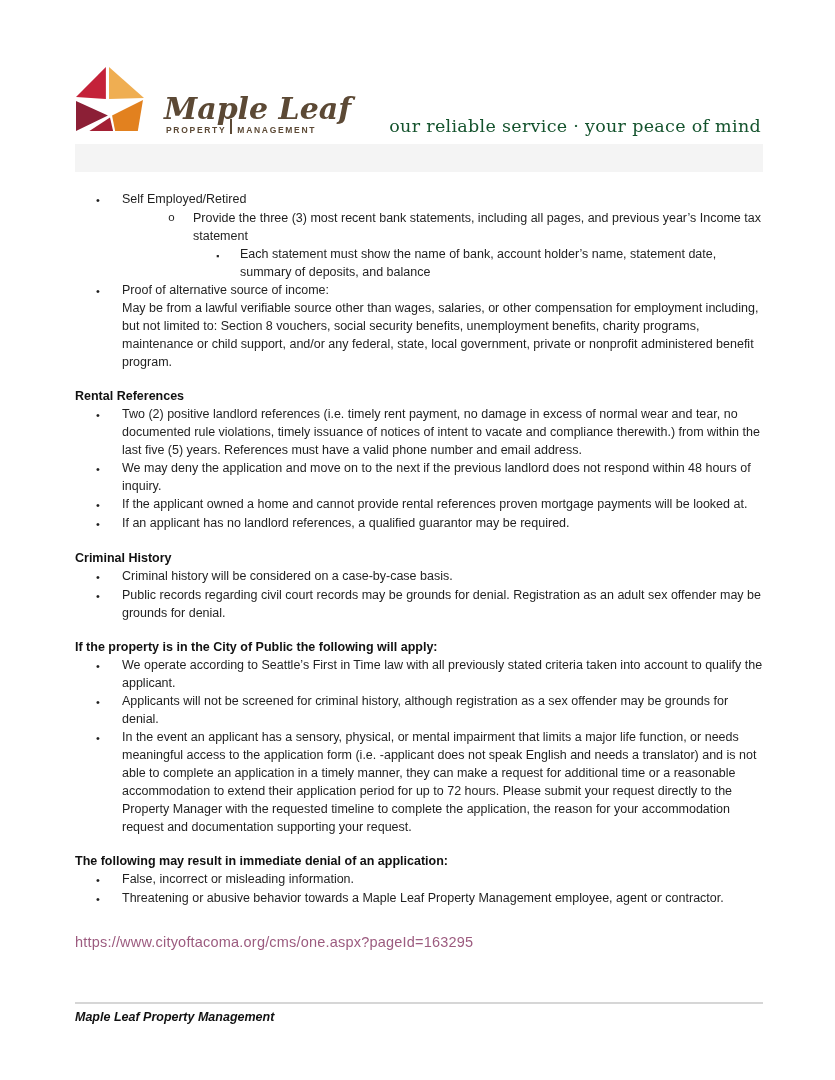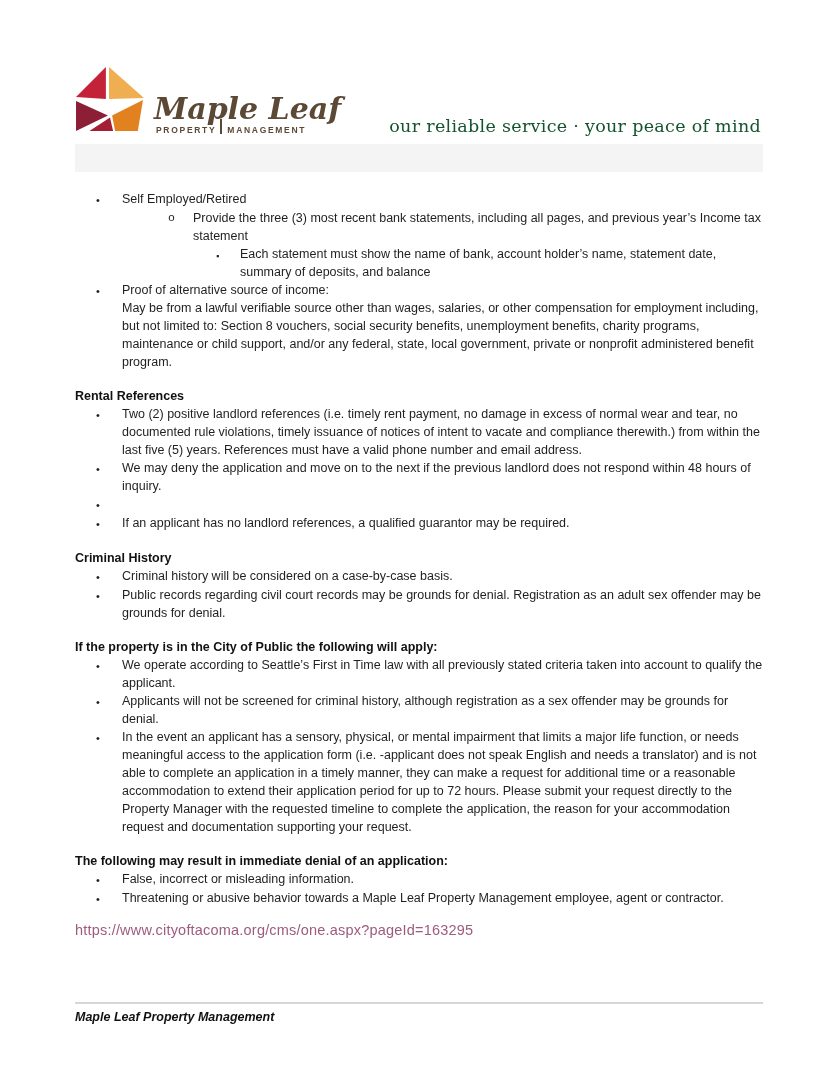--- a/index.html
+++ b/index.html
@@ -3,21 +3,21 @@
 <meta charset="utf-8">
 <style>
   html,body{margin:0;padding:0;}
   body{
     width:835px;height:1080px;background:#ffffff;position:relative;
     font-family:"Liberation Sans", sans-serif;color:#1f1f1f;overflow:hidden;
   }
   
   .logo{position:absolute;left:76px;top:66px;display:flex;align-items:flex-start;}
   .logo svg{display:block;}
-  .brand{margin-left:10px;margin-top:28px;}
+  .brand{margin-left:20px;margin-top:28px;}
   .brand-name{
     font-family:"DejaVu Serif", serif;font-style:italic;font-weight:bold;
     font-size:30px;color:#5c4935;line-height:1;white-space:nowrap;
   }
   .brand-sub{
     display:flex;align-items:center;margin-top:1px;margin-left:2px;
     font-size:8.5px;font-weight:bold;letter-spacing:1.7px;color:#5c4935;white-space:nowrap;
   }
   .brand-sub .vline{width:2px;height:15px;background:#5c4935;margin:-7px 5px 0 4px;}
   .tagline{
@@ -28,21 +28,21 @@
   .band{position:absolute;left:75px;top:144px;width:688px;height:28px;background:#f4f4f4;}
   
   .content{position:absolute;left:75px;top:190px;width:688px;font-size:12.5px;line-height:18px;}
   .h{font-weight:bold;color:#111;margin-top:16px;}
   .li{display:flex;align-items:flex-start;}
   .mk{flex:none;}
   .l1 > .mk{width:26px;margin-left:21px;font-size:11px;padding-top:1px;}
   .l2 > .mk{width:25px;margin-left:93px;font-family:"Liberation Mono", monospace;font-size:11.5px;}
   .l3 > .mk{width:24px;margin-left:141px;font-size:9px;padding-top:2px;}
   .tx{flex:1;min-width:0;}
-  .link-line{margin-top:13px;}
+  .link-line{margin-top:25px;}
   .link-line a{color:#9c5b7f;text-decoration:none;font-size:14.5px;letter-spacing:0.2px;}
   
   .footer{
     position:absolute;left:75px;top:1002px;width:688px;
     border-top:2px solid #d6d6d6;padding-top:6px;
     display:flex;justify-content:space-between;align-items:baseline;
   }
   .footer-company{font-weight:bold;font-size:12.5px;color:#111;font-style:italic;}
   .footer-contact{font-size:11.5px;color:#222;white-space:nowrap;}
   .footer-contact .sep{margin:0 7px;color:#444;}
@@ -96,20 +96,21 @@
   <div class="li l1">
     <span class="mk">•</span>
     <div class="tx">Two (2) positive landlord references (i.e. timely rent payment, no damage in excess of normal wear and tear, no documented rule violations, timely issuance of notices of intent to vacate and compliance therewith.) from within the last five (5) years. References must have a valid phone number and email address.</div>
   </div>
   <div class="li l1">
     <span class="mk">•</span>
     <div class="tx">We may deny the application and move on to the next if the previous landlord does not respond within 48 hours of inquiry.</div>
   </div>
   <div class="li l1">
     <span class="mk">•</span>
+    <div class="tx">If the applicant owned a home and cannot provide rental references proven mortgage payments will be looked at.</div>
   </div>
   <div class="li l1">
     <span class="mk">•</span>
     <div class="tx">If an applicant has no landlord references, a qualified guarantor may be required.</div>
   </div>
 
   <div class="h">Criminal History</div>
   <div class="li l1">
     <span class="mk">•</span>
     <div class="tx">Criminal history will be considered on a case-by-case basis.</div>

